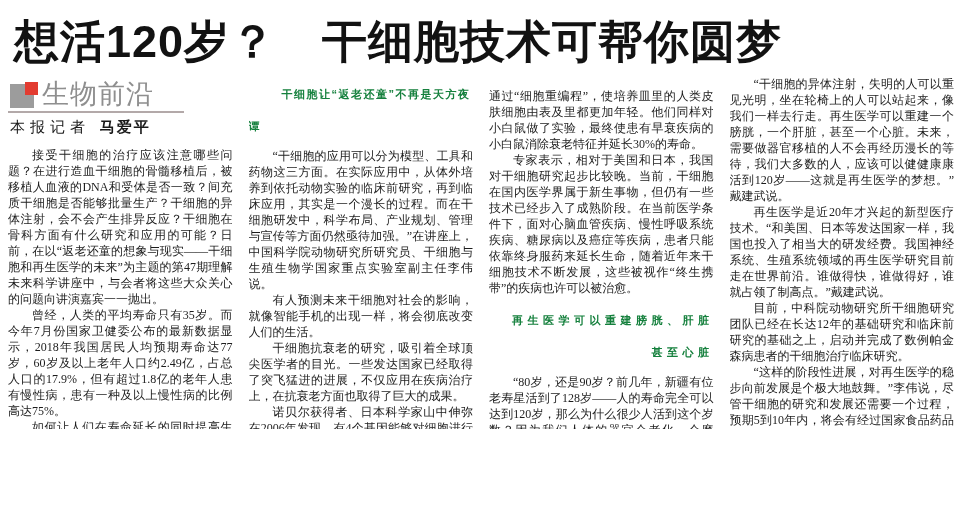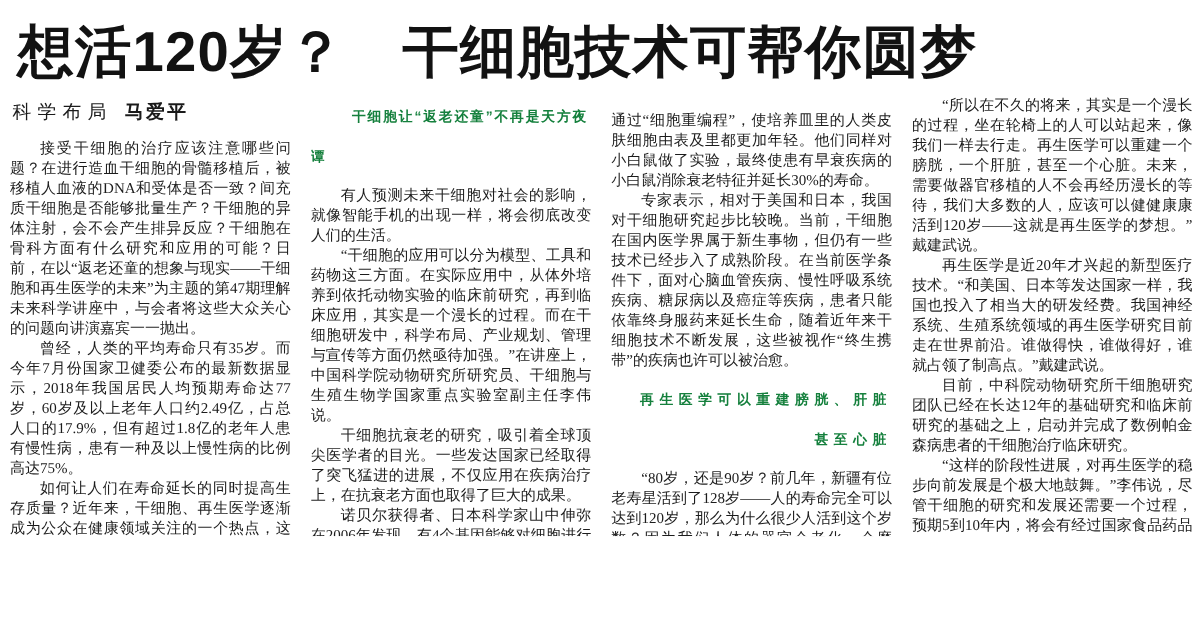--- a/index.html
+++ b/index.html
@@ -98,47 +98,53 @@
 </head>
 <body>
 
 <div class="page">
 
   <h1 class="headline">想活120岁？　干细胞技术可帮你圆梦</h1>
 
   <div class="cols">
 
     <div class="col">
+      <div class="section-head">
+        <span class="section-logo">
+            <span class="red-sq"></span>
+          </span>
+        <span class="section-label">生物前沿</span>
+      </div>
       <div class="byline">
-        <span class="prefix">科学布局</span>
+        <span class="prefix">本报记者</span>
         <span class="name">马爱平</span>
       </div>
       <p class="para">接受干细胞的治疗应该注意哪些问题？在进行造血干细胞的骨髓移植后，被移植人血液的DNA和受体是否一致？间充质干细胞是否能够批量生产？干细胞的异体注射，会不会产生排异反应？干细胞在骨科方面有什么研究和应用的可能？日前，在以“返老还童的想象与现实——干细胞和再生医学的未来”为主题的第47期理解未来科学讲座中，与会者将这些大众关心的问题向讲演嘉宾一一抛出。</p>
       <p class="para">曾经，人类的平均寿命只有35岁。而今年7月份国家卫健委公布的最新数据显示，2018年我国居民人均预期寿命达77岁，60岁及以上老年人口约2.49亿，占总人口的17.9%，但有超过1.8亿的老年人患有慢性病，患有一种及以上慢性病的比例高达75%。</p>
       <p class="para">如何让人们在寿命延长的同时提高生存质量？近年来，干细胞、再生医学逐渐成为公众在健康领域关注的一个热点，这些新技术不仅能治疗疾病，还能用来抵抗衰老。</p>
     </div>
 
     <div class="col">
       <h3 class="subhead subhead-1">干细胞让“返老还童”不再是天方夜谭</h3>
+      <p class="para">“干细胞的应用可以分为模型、工具和药物这三方面。在实际应用中，从体外培养到依托动物实验的临床前研究，再到临床应用，其实是一个漫长的过程。而在干细胞研发中，科学布局、产业规划、管理与宣传等方面仍然亟待加强。”在讲座上，中国科学院动物研究所研究员、干细胞与生殖生物学国家重点实验室副主任李伟说。</p>
       <p class="para">有人预测未来干细胞对社会的影响，就像智能手机的出现一样，将会彻底改变人们的生活。</p>
-      <p class="para">“干细胞的应用可以分为模型、工具和药物这三方面。在实际应用中，从体外培养到依托动物实验的临床前研究，再到临床应用，其实是一个漫长的过程。而在干细胞研发中，科学布局、产业规划、管理与宣传等方面仍然亟待加强。”在讲座上，中国科学院动物研究所研究员、干细胞与生殖生物学国家重点实验室副主任李伟说。</p>
       <p class="para">干细胞抗衰老的研究，吸引着全球顶尖医学者的目光。一些发达国家已经取得了突飞猛进的进展，不仅应用在疾病治疗上，在抗衰老方面也取得了巨大的成果。</p>
       <p class="para">诺贝尔获得者、日本科学家山中伸弥在2006年发现，有4个基因能够对细胞进行重新编程，使细胞恢复到年轻甚至是胚胎干细胞的状态。山中伸弥在实验中验证了运用该技术可以让培养皿中的人体皮肤细胞活力提高。另外，他们对一只患有早衰疾病的白鼠做了实验，结果白鼠早衰特征消除而且寿命也得到延长。</p>
 
     </div>
 
     <div class="col">
       <p class="para cont">通过“细胞重编程”，使培养皿里的人类皮肤细胞由表及里都更加年轻。他们同样对小白鼠做了实验，最终使患有早衰疾病的小白鼠消除衰老特征并延长30%的寿命。</p>
       <p class="para">专家表示，相对于美国和日本，我国对干细胞研究起步比较晚。当前，干细胞在国内医学界属于新生事物，但仍有一些技术已经步入了成熟阶段。在当前医学条件下，面对心脑血管疾病、慢性呼吸系统疾病、糖尿病以及癌症等疾病，患者只能依靠终身服药来延长生命，随着近年来干细胞技术不断发展，这些被视作“终生携带”的疾病也许可以被治愈。</p>
       <h3 class="subhead subhead-2">再生医学可以重建膀胱、肝脏甚至心脏</h3>
       <p class="para">“80岁，还是90岁？前几年，新疆有位老寿星活到了128岁——人的寿命完全可以达到120岁，那么为什么很少人活到这个岁数？因为我们人体的器官会老化、会磨损，而再生医学将可以解决这个问题。”中国科学院遗传与发育生物学研究所研究员戴建武告诉记者。</p>
       <p class="para">什么是再生医学？戴建武解释道，再生医学就是利用生物材料及一些诱导因素，利用我们身体里的细胞来修复、重建组织或者器官。当然，重建组织器官不是像捏面人那么简单。中科院</p>
     </div>
 
     <div class="col">
-      <p class="para">“所以在不久的将来，其实是一个漫长的过程，坐在轮椅上的人可以站起来，像我们一样去行走。再生医学可以重建一个膀胱，一个肝脏，甚至一个心脏。未来，需要做器官移植的人不会再经历漫长的等待，我们大多数的人，应该可以健健康康活到120岁——这就是再生医学的梦想。”戴建武说。</p>
+      <p class="para">“干细胞的异体注射，失明的人可以重见光明，坐在轮椅上的人可以站起来，像我们一样去行走。再生医学可以重建一个膀胱，一个肝脏，甚至一个心脏。未来，需要做器官移植的人不会再经历漫长的等待，我们大多数的人，应该可以健健康康活到120岁——这就是再生医学的梦想。”戴建武说。</p>
       <p class="para">再生医学是近20年才兴起的新型医疗技术。“和美国、日本等发达国家一样，我国也投入了相当大的研发经费。我国神经系统、生殖系统领域的再生医学研究目前走在世界前沿。谁做得快，谁做得好，谁就占领了制高点。”戴建武说。</p>
       <p class="para">目前，中科院动物研究所干细胞研究团队已经在长达12年的基础研究和临床前研究的基础之上，启动并完成了数例帕金森病患者的干细胞治疗临床研究。</p>
       <p class="para">“这样的阶段性进展，对再生医学的稳步向前发展是个极大地鼓舞。”李伟说，尽管干细胞的研究和发展还需要一个过程，预期5到10年内，将会有经过国家食品药品监督管理总局批准的干细胞药物上市销售。</p>
     </div>
 
   </div>
 </div>
 
 </body></html>

